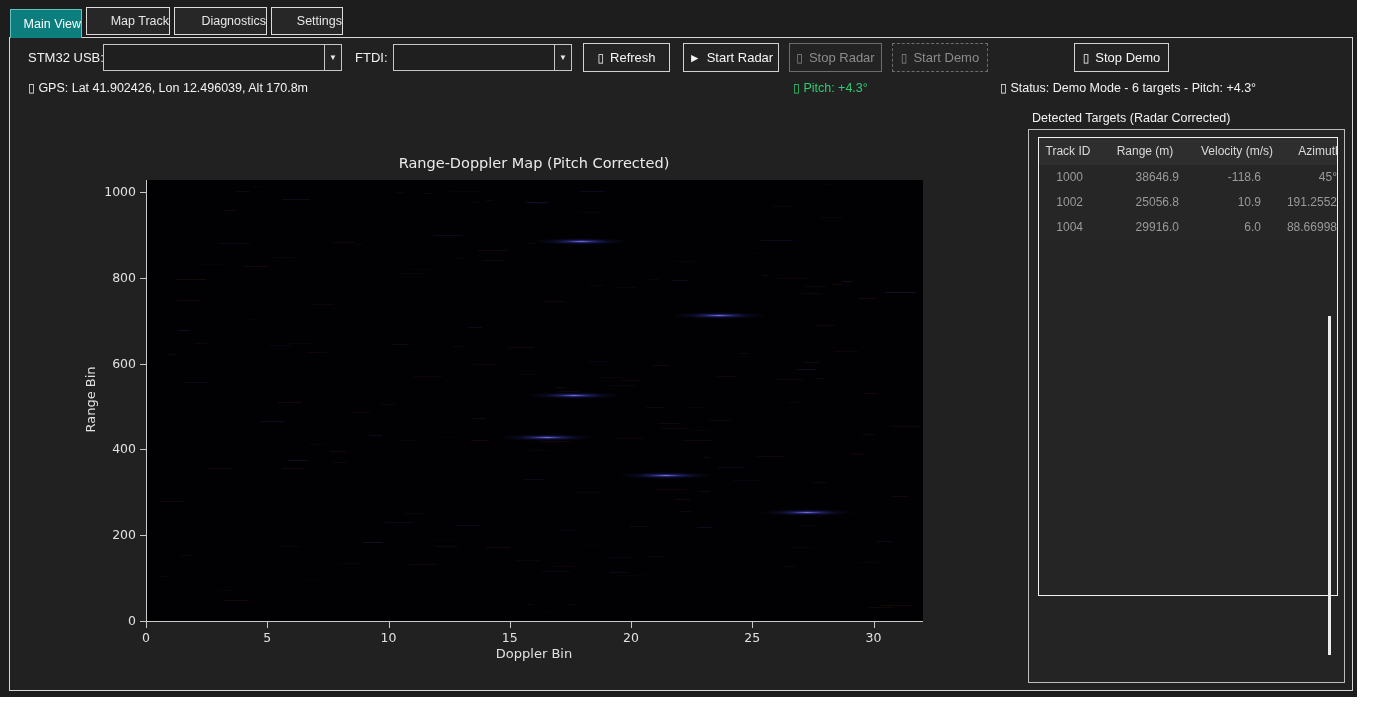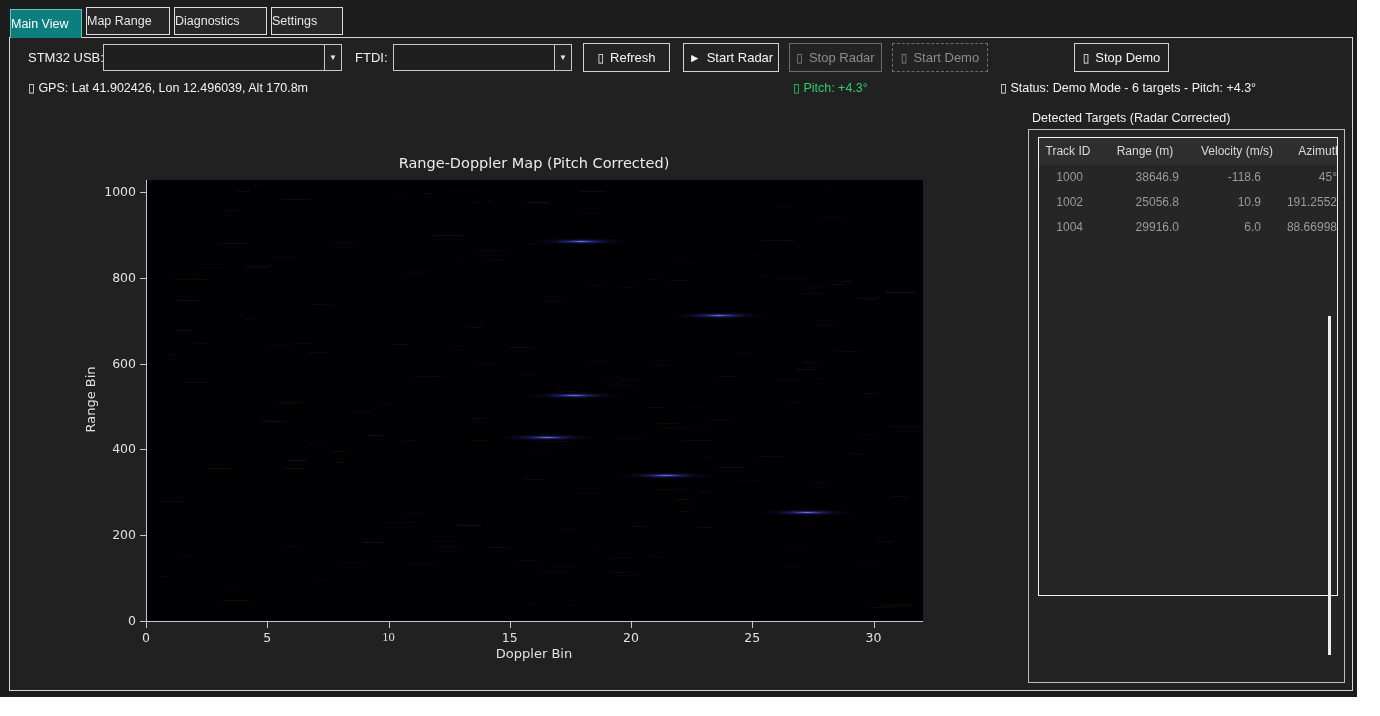--- a/index.html
+++ b/index.html
@@ -1,20 +1,20 @@
 <!DOCTYPE html>
 <html><head>
 <meta charset="utf-8">
 <style>
   html,body{margin:0;padding:0;background:#ffffff;}
   #screen{position:relative;width:1380px;height:716px;background:#ffffff;overflow:hidden;
           font-family:"Liberation Sans",sans-serif;-webkit-font-smoothing:antialiased;}
   #window{position:absolute;left:0;top:0;width:1357px;height:697px;background:#1d1d1d;}
   
-  .tab{position:absolute;box-sizing:border-box;display:flex;align-items:center;justify-content:flex-start;
+  .tab{position:absolute;box-sizing:border-box;display:flex;align-items:center;justify-content:flex-end;
        font-size:12.5px;color:#e6e6e6;background:#272727;border:1px solid #dcdcdc;cursor:default;}
   .tab.active{background:#0d7e7e;color:#ffffff;border:1px solid #63c2bd;border-bottom:none;z-index:5;}
   
   #page{position:absolute;left:9px;top:37px;width:1344px;height:654px;box-sizing:border-box;
         background:#212121;border:1px solid #d6d6d6;}
   .lbl{position:absolute;color:#f2f2f2;font-size:13px;white-space:nowrap;}
   .combo{position:absolute;box-sizing:border-box;background:#1f1f1f;border:1px solid #c6c6c6;display:flex;}
   .combo .val{flex:1;}
   .combo .dd{width:17px;box-sizing:border-box;border-left:1px solid #c6c6c6;background:#242424;
              display:flex;align-items:center;justify-content:center;color:#e8e8e8;font-size:8px;}
@@ -60,21 +60,21 @@
 </head>
 <body>
 
 <div id="screen">
   <div id="window">
 
     <div class="tab active" style="left:10px;top:9px;width:72px;height:29px;">
       <span>Main View</span>
     </div>
     <div class="tab" style="left:86px;top:7px;width:84px;height:28px;">
-      <span>Map Range</span>
+      <span>Map Track</span>
     </div>
     <div class="tab" style="left:174px;top:7px;width:93px;height:28px;">
       <span>Diagnostics</span>
     </div>
     <div class="tab" style="left:271px;top:7px;width:72px;height:28px;">
       <span>Settings</span>
     </div>
 
     <div id="page"></div>
 
@@ -305,21 +305,21 @@
         <div class="ytick-label" style="top: 269.8px; left: 96px; right: auto;">800</div>
         <div class="ytick" style="top: 192px;"></div>
         <div class="ytick-label" style="top: 184px; left: 96px; right: auto;">1000</div>
       </div>
     <div id="xticks" class="chart-font">
         <div class="xtick" style="left: 146px;"></div>
         <div class="xtick-label" style="left: 126px;">0</div>
         <div class="xtick" style="left: 267.25px;"></div>
         <div class="xtick-label" style="left: 247.25px;">5</div>
         <div class="xtick" style="left: 388.5px;"></div>
-        <div class="xtick-label" style="left: 368.5px; font-family: Liberation Serif, serif;">10</div>
+        <div class="xtick-label" style="left: 368.5px;">10</div>
         <div class="xtick" style="left: 509.75px;"></div>
         <div class="xtick-label" style="left: 489.75px;">15</div>
         <div class="xtick" style="left: 631px;"></div>
         <div class="xtick-label" style="left: 611px;">20</div>
         <div class="xtick" style="left: 752.25px;"></div>
         <div class="xtick-label" style="left: 732.25px;">25</div>
         <div class="xtick" style="left: 873.5px;"></div>
         <div class="xtick-label" style="left: 853.5px;">30</div>
       </div>
     <div id="ylabel" class="chart-font">Range Bin</div>

